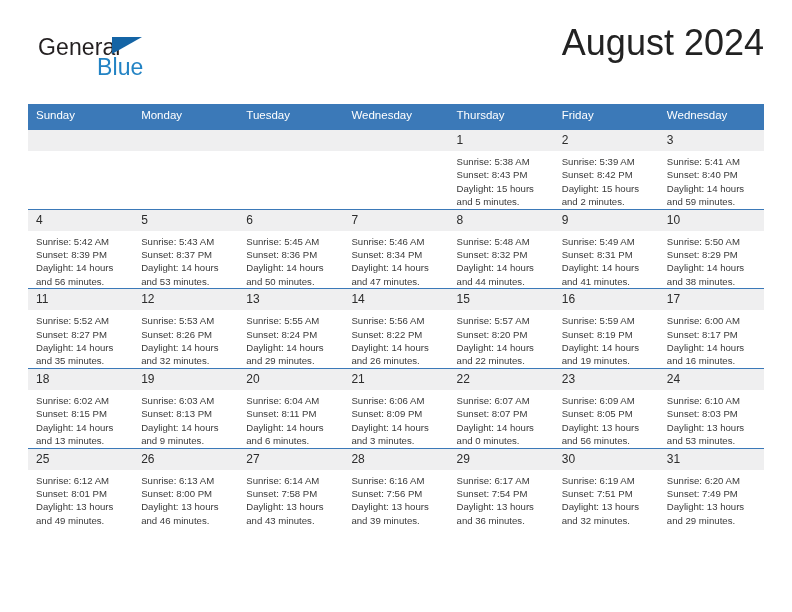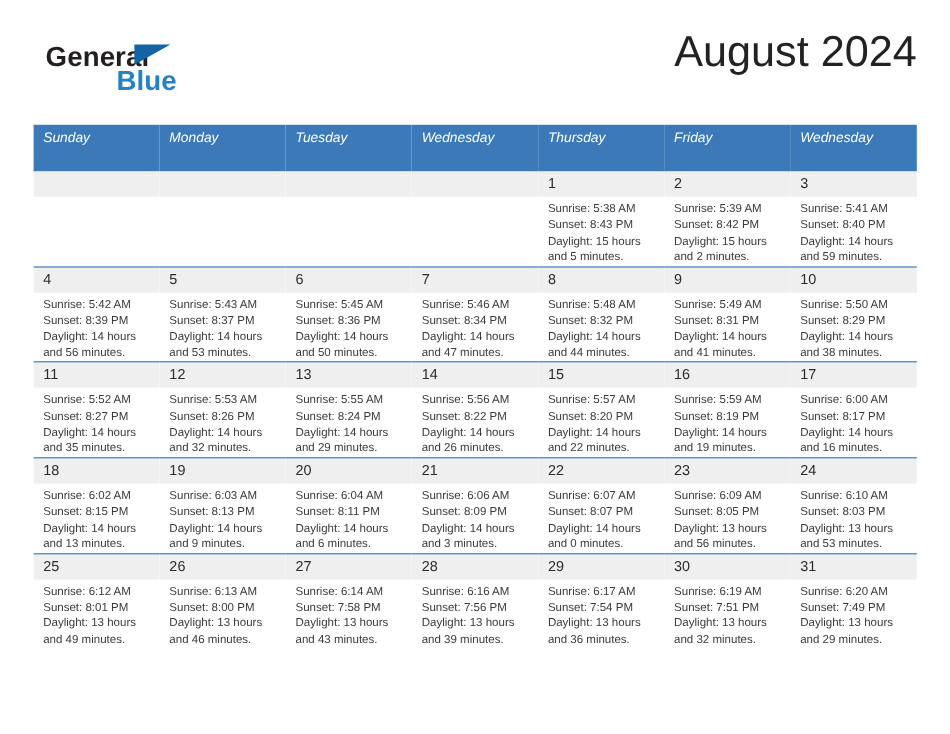--- a/index.html
+++ b/index.html
@@ -28,21 +28,20 @@
     top: 26px;
     right: 28px;
     height: 72px;
   }
   .logo {
     position: absolute;
     left: 10px;
     top: 8px;
     width: 180px;
     height: 60px;
-    font-weight: bold;
   }
   .logo-general {
     position: absolute;
     left: 0px;
     top: 0px;
     font-size: 23px;
     letter-spacing: 0.1px;
     color: #231f20;
     font-family: "Liberation Sans", sans-serif;
   }
@@ -94,24 +93,23 @@
     width: 736px;
     border-collapse: collapse;
     table-layout: fixed;
   }
   .calendar th {
     background: #3b79b8;
     color: #ffffff;
     font-size: 11.5px;
     font-weight: normal;
     text-align: left;
-    padding: 5px 0 22px 8px;
+    padding: 5px 0 9px 8px;
     height: 12px;
     border: none;
-    font-style: italic;
   }
   .calendar td {
     vertical-align: top;
     padding: 0;
     border-top: 1.4px solid #3b79b8;
     background: #ffffff;
     height: 76px;
     width: 105.14px;
   }
   tr.week-row:first-of-type td {

